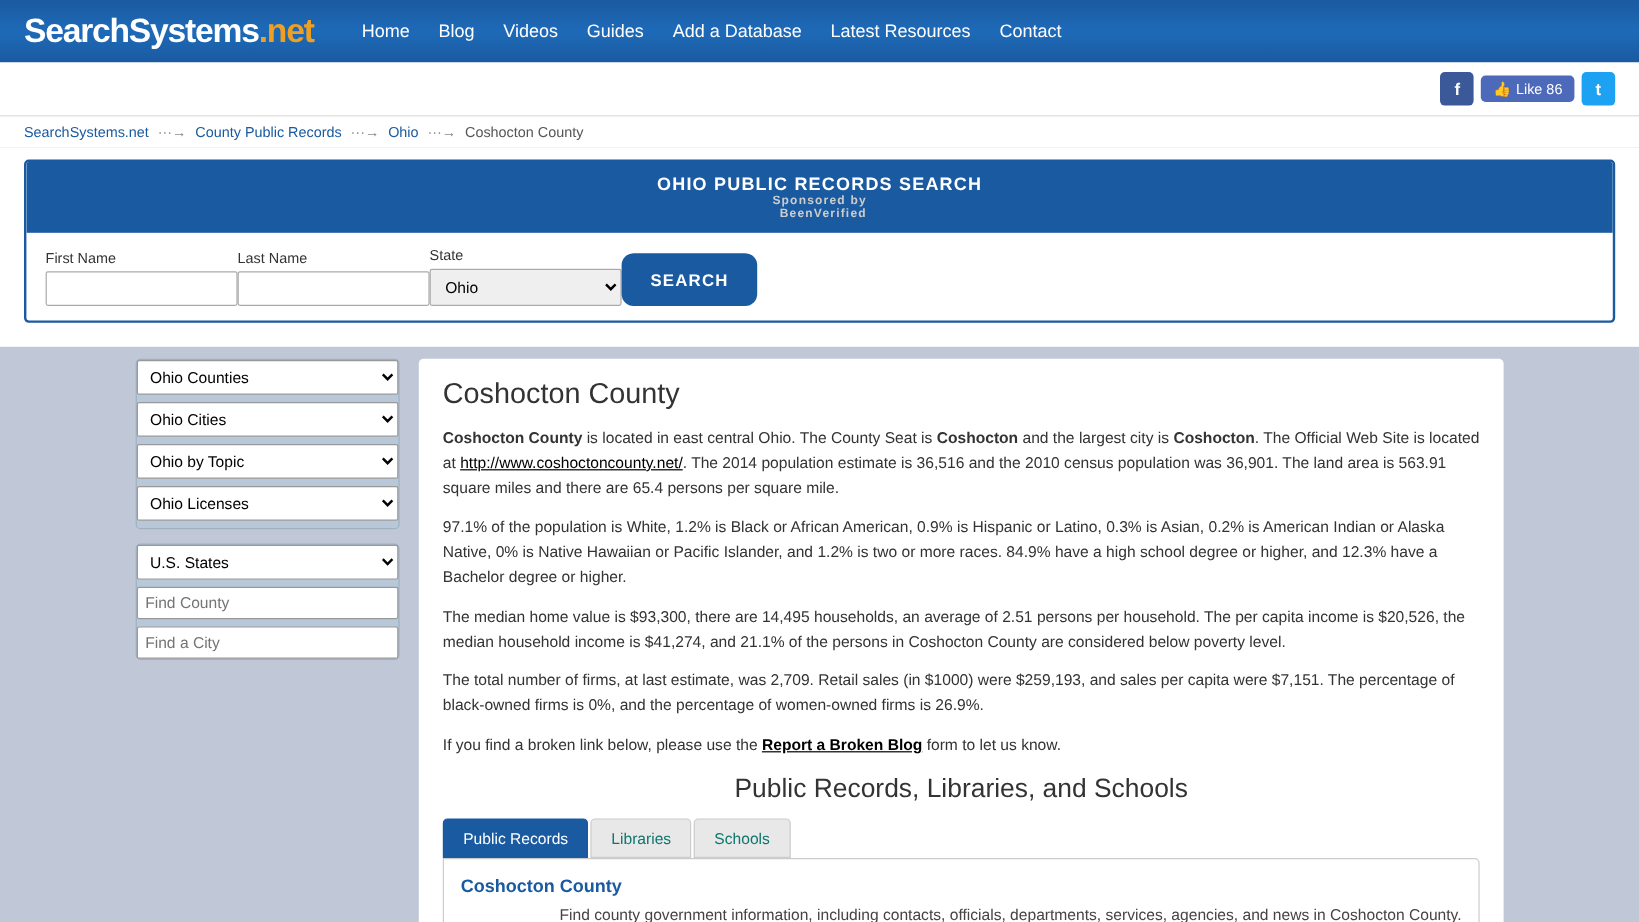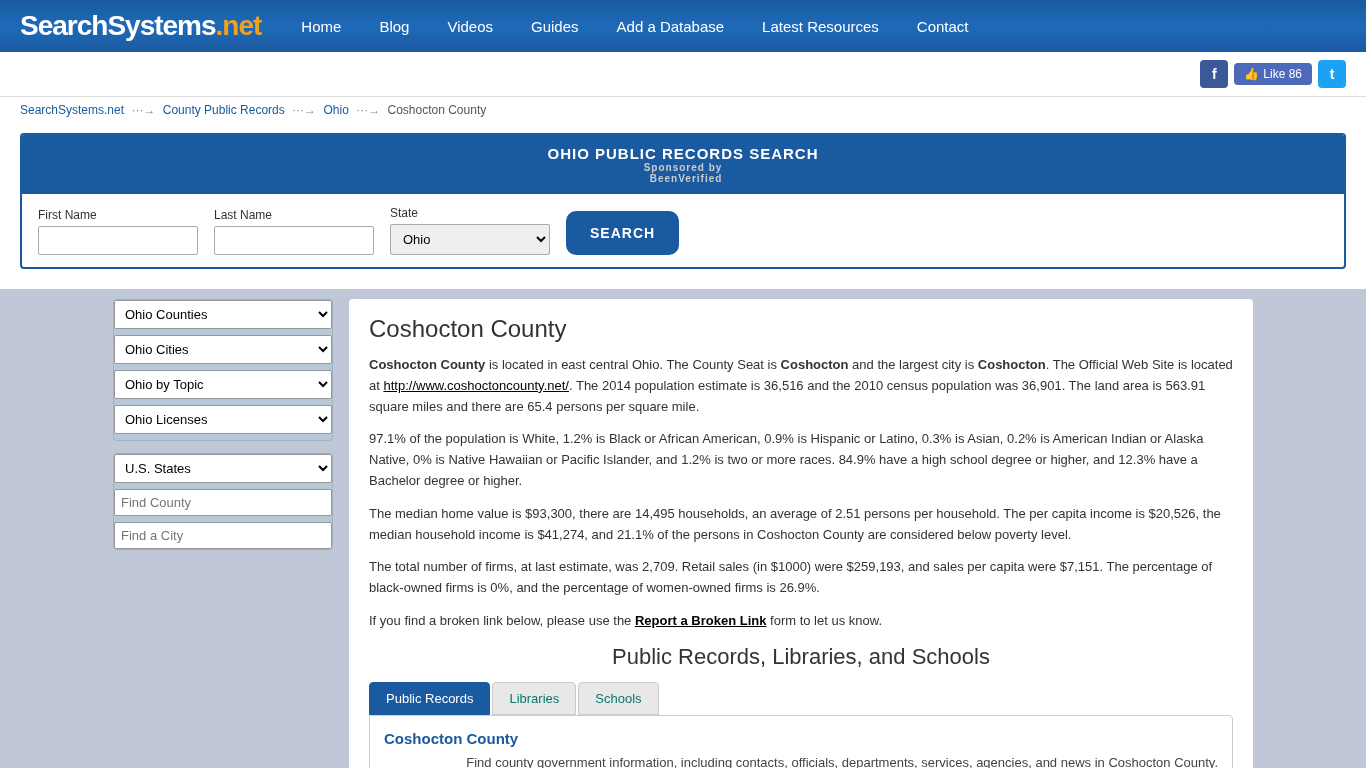--- a/index.html
+++ b/index.html
@@ -22,21 +22,21 @@
       font-weight: bold;
       color: white;
       margin-right: 40px;
       letter-spacing: -1px;
     }
     #logo span.net {
       color: #f0a020;
     }
     #nav {
       display: flex;
-      gap: 38px;
+      gap: 24px;
       align-items: center;
     }
     #nav a {
       color: white;
       text-decoration: none;
       font-size: 15px;
       font-weight: normal;
     }
 
     
@@ -113,21 +113,20 @@
       flex-direction: column;
     }
     #search-box-header .sponsored {
       font-size: 10px;
       color: #ccc;
       text-align: right;
     }
     #search-box-body {
       padding: 12px 16px;
       display: flex;
-      gap: 16px;
       align-items: flex-end;
       flex-wrap: wrap;
     }
     .search-field {
       display: flex;
       flex-direction: column;
       gap: 4px;
     }
     .search-field label {
       font-size: 12px;
@@ -373,21 +372,21 @@
       </p>
 
       <p>97.1% of the population is White, 1.2% is Black or African American, 0.9% is Hispanic or Latino, 0.3% is Asian, 0.2% is American Indian or Alaska Native, 0% is Native Hawaiian or Pacific Islander, and 1.2% is two or more races.  84.9% have a high school degree or higher, and 12.3% have a Bachelor degree or higher.</p>
 
       <p>The median home value is $93,300, there are 14,495 households, an average of 2.51 persons per household.  The per capita income is $20,526,  the median household income is $41,274, and 21.1% of the persons in Coshocton County are considered below poverty level.</p>
 
       <p>The total number of firms, at last estimate, was 2,709.  Retail sales (in $1000) were $259,193, and sales per capita were $7,151.  The percentage of black-owned firms is 0%, and the percentage of women-owned firms is 26.9%.</p>
 
       <p>
         <span>If you find a broken link below, please use the </span>
-        <a class="report-broken">Report a Broken Link</a>
+        <a class="report-broken">Report a Broken Blog</a>
         <span> form to let us know.</span>
       </p>
 
       <div id="pr-section">
         <h2>Public Records, Libraries, and Schools</h2>
 
         <div id="pr-tabs">
           <div class="pr-tab active">Public Records</div>
           <div class="pr-tab">Libraries</div>
           <div class="pr-tab">Schools</div>

